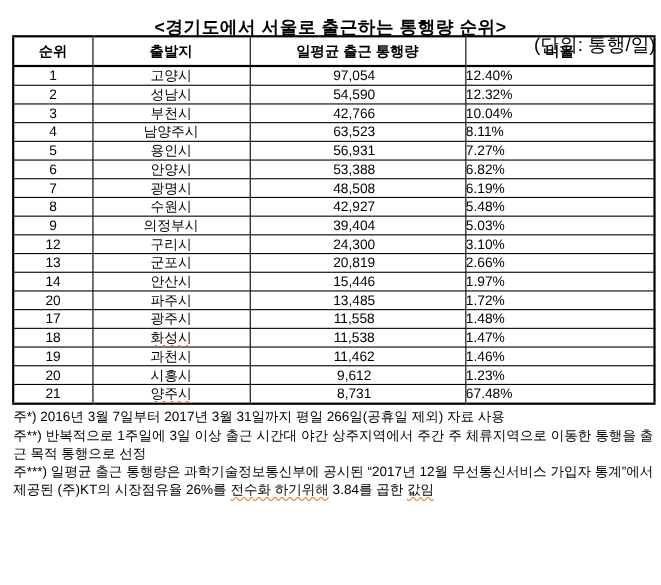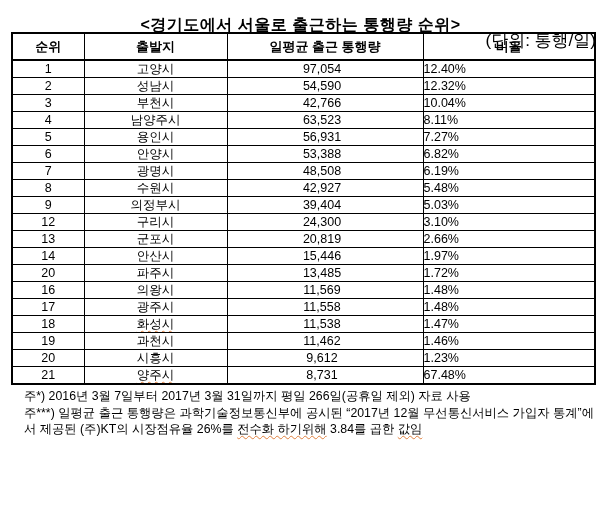--- a/index.html
+++ b/index.html
@@ -39,21 +39,21 @@
   td.traffic{ text-align:center; padding-right:6px; }
   td.ratio  { text-align:left; padding-right:28px; }
   .misspell {
     text-decoration-line:underline;
     text-decoration-style:wavy;
     text-decoration-color:var(--spell,#e0813f);
     text-decoration-thickness:1px;
     text-underline-offset:2px;
   }
   .footnotes {
-    margin:3px 7px 0 24px;
+    margin:3px 7px 0 12px;
     font-size:12.3px; line-height:16px;
     text-align:justify;
   }
   .footnote { margin-bottom:1px; }
 </style>
 </head>
 <body style="--spell: #e0813f;">
 
 <div class="header">
   <div class="title">&lt;경기도에서 서울로 출근하는 통행량 순위&gt;</div>
@@ -148,26 +148,20 @@
         <td class="traffic">15,446</td>
         <td class="ratio">1.97%</td>
       </tr>
       <tr>
         <td class="rank">20</td>
         <td class="origin">파주시</td>
         <td class="traffic">13,485</td>
         <td class="ratio">1.72%</td>
       </tr>
       <tr>
-        <td class="rank">16</td>
-        <td class="origin">의왕시</td>
-        <td class="traffic">11,569</td>
-        <td class="ratio">1.48%</td>
-      </tr>
-      <tr>
         <td class="rank">17</td>
         <td class="origin">광주시</td>
         <td class="traffic">11,558</td>
         <td class="ratio">1.48%</td>
       </tr>
       <tr>
         <td class="rank">18</td>
         <td class="origin"><span class="misspell">화성시</span></td>
         <td class="traffic">11,538</td>
         <td class="ratio">1.47%</td>
@@ -188,14 +182,15 @@
         <td class="rank">21</td>
         <td class="origin"><span class="misspell">양주시</span></td>
         <td class="traffic">8,731</td>
         <td class="ratio">67.48%</td>
       </tr>
     </tbody>
 </table>
 
 <div class="footnotes">
     <p class="footnote"><span>주*) </span><span>2016년 3월 7일부터 2017년 3월 31일까지 평일 266일(공휴일 제외) 자료 사용</span></p>
+    <p class="footnote"><span>주**) </span><span>반복적으로 1주일에 3일 이상 출근 시간대 야간 상주지역에서 주간 주 체류지역으로 이동한 통행을 출근 목적 통행으로 선정</span></p>
     <p class="footnote"><span>주***) </span><span>일평균 출근 통행량은 과학기술정보통신부에 공시된 “2017년 12월 무선통신서비스 가입자 통계”에서 제공된 (주)KT의 시장점유율 26%를 </span><span class="misspell">전수화 하기위해</span><span> 3.84를 곱한 </span><span class="misspell">값임</span></p>
   </div>
 
 </body></html>

